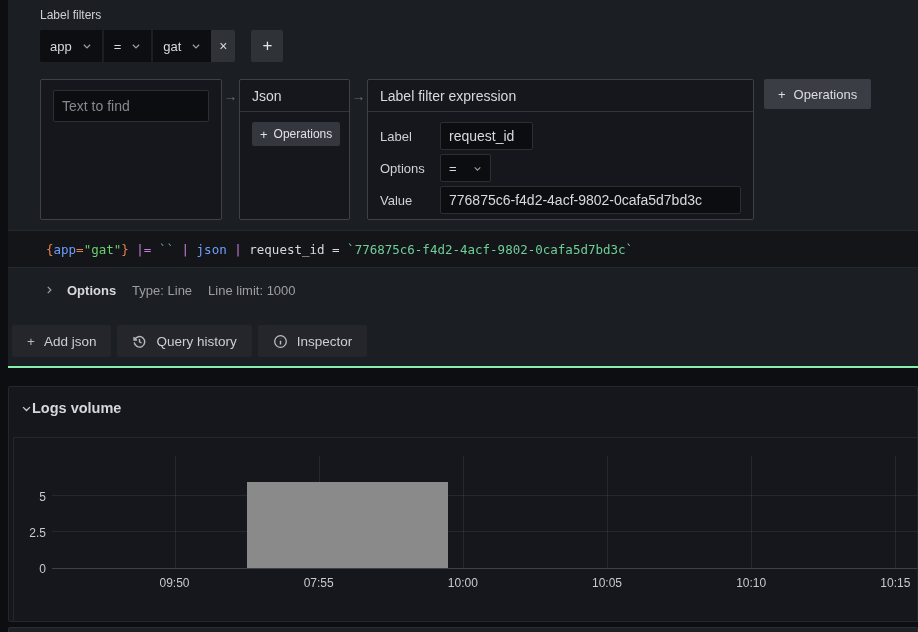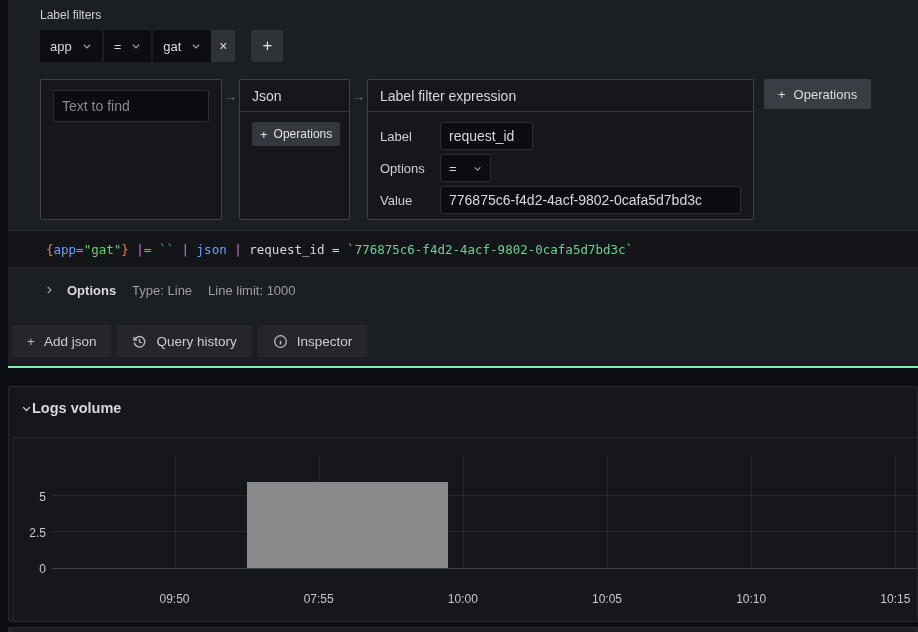--- a/index.html
+++ b/index.html
@@ -142,21 +142,21 @@
     border-bottom:1px solid #3d4047;
   }
   .vgrid { position:absolute; top:0; bottom:0; width:1px; background:rgba(255,255,255,0.07); }
   .hgrid { position:absolute; left:0; right:0; height:1px; background:rgba(255,255,255,0.07); }
   .bar   { position:absolute; bottom:0; }
   .y-axis-labels { position:absolute; left:0; top:18px; width:32px; height:113px; }
   .ylabel {
     position:absolute; right:0; transform:translateY(50%);
     font-size:12px; color:#c8c9ce; line-height:12px;
   }
-  .x-axis-labels { position:absolute; left:38px; right:0; top:138px; height:14px;margin-top:16px; }
+  .x-axis-labels { position:absolute; left:38px; right:0; top:138px; height:14px; }
   .xlabel {
     position:absolute; transform:translateX(-50%);
     font-size:12px; color:#c8c9ce; white-space:nowrap;
   }
   .legend { position:absolute; left:10px; top:159px; display:flex; align-items:center; gap:8px;margin-top:31px; }
   .legend-swatch { width:14px; height:4px; border-radius:2px; background:#8a8a8a; }
   .legend-label { font-size:12px; color:#c8c9ce; cursor:pointer; }
 
   .next-panel-strip {
     position:absolute; left:8px; top:627px; width:910px; height:5px;

